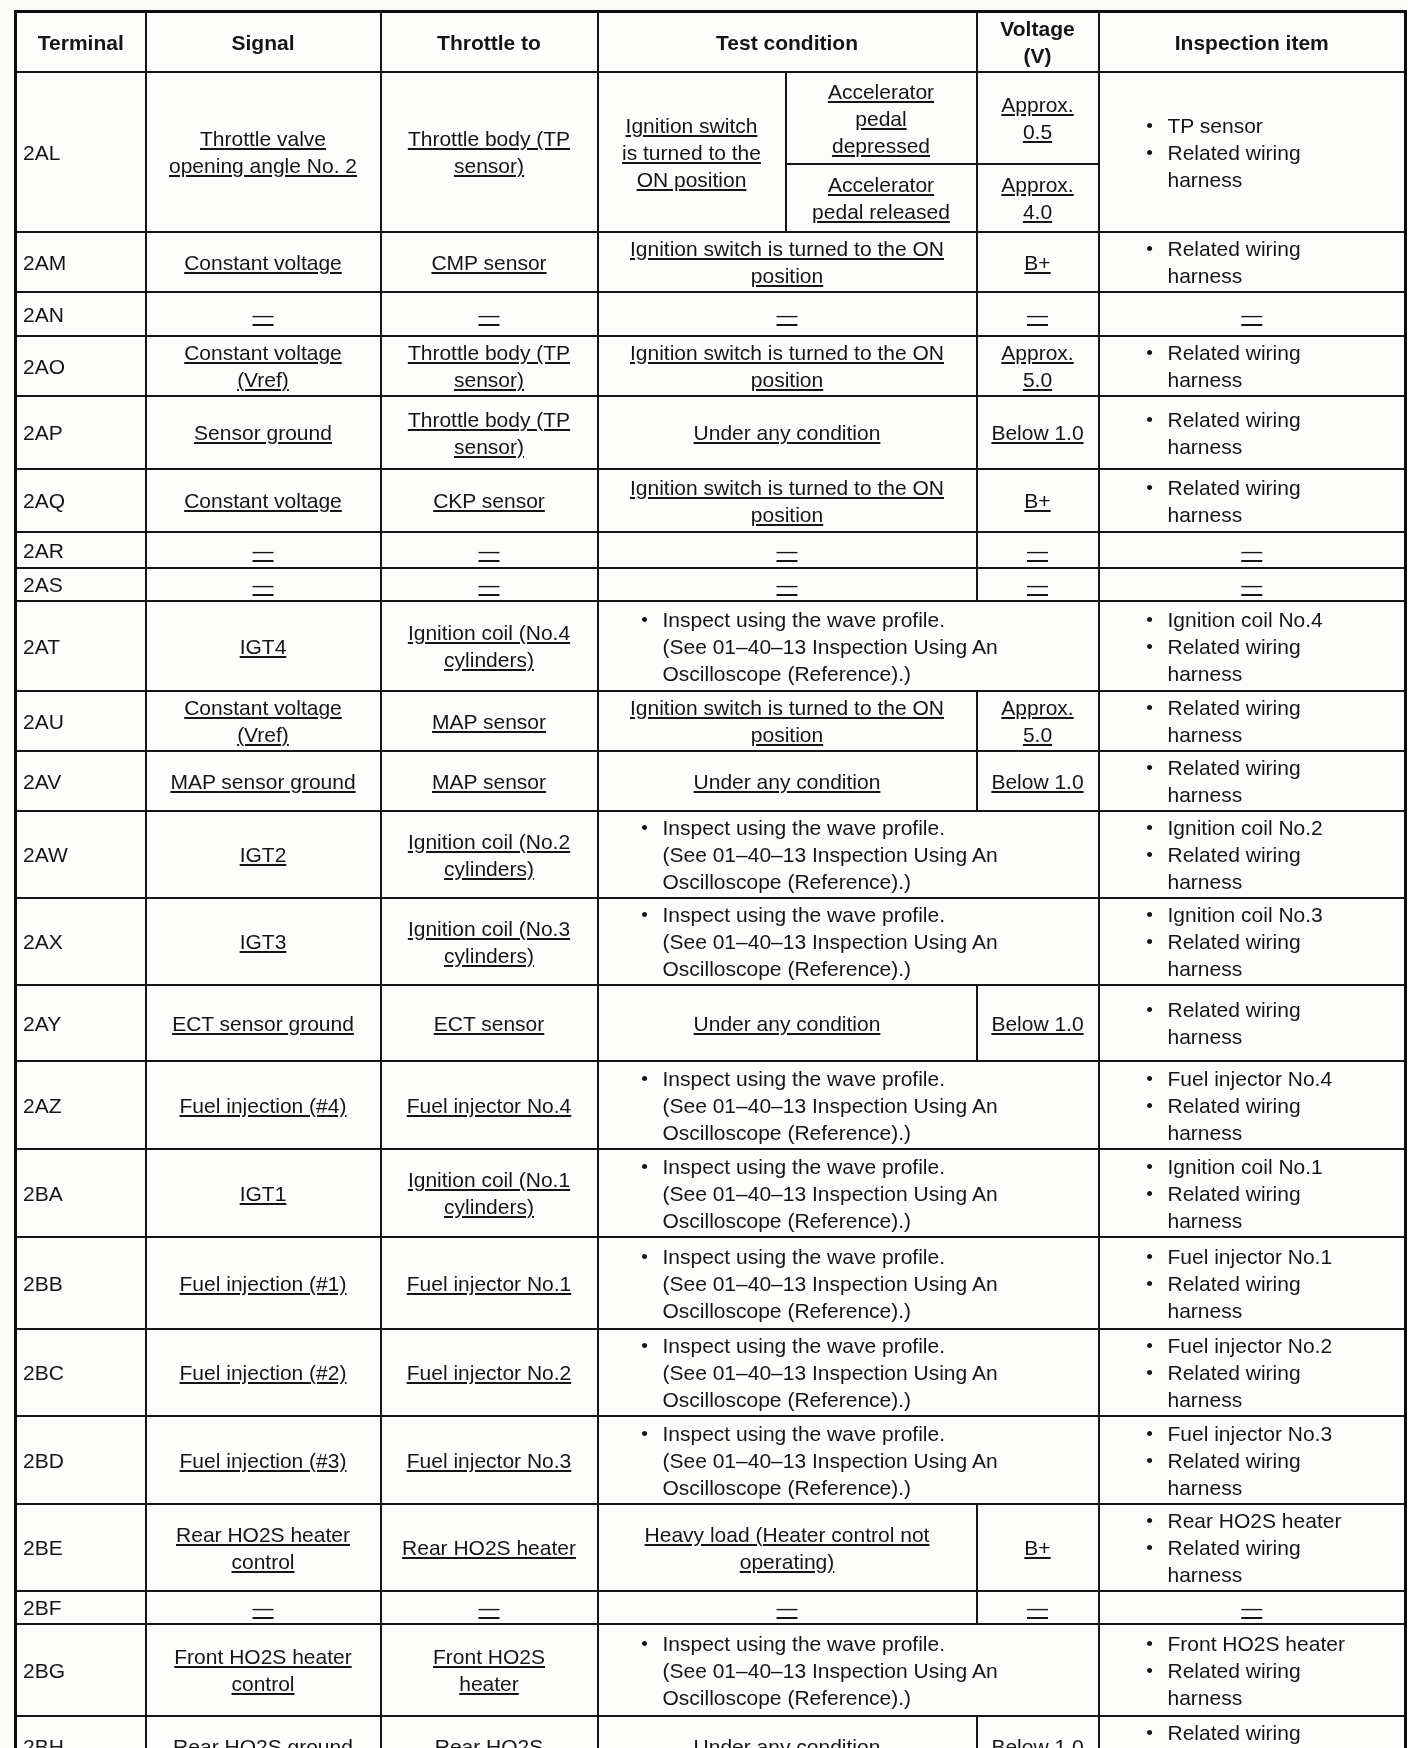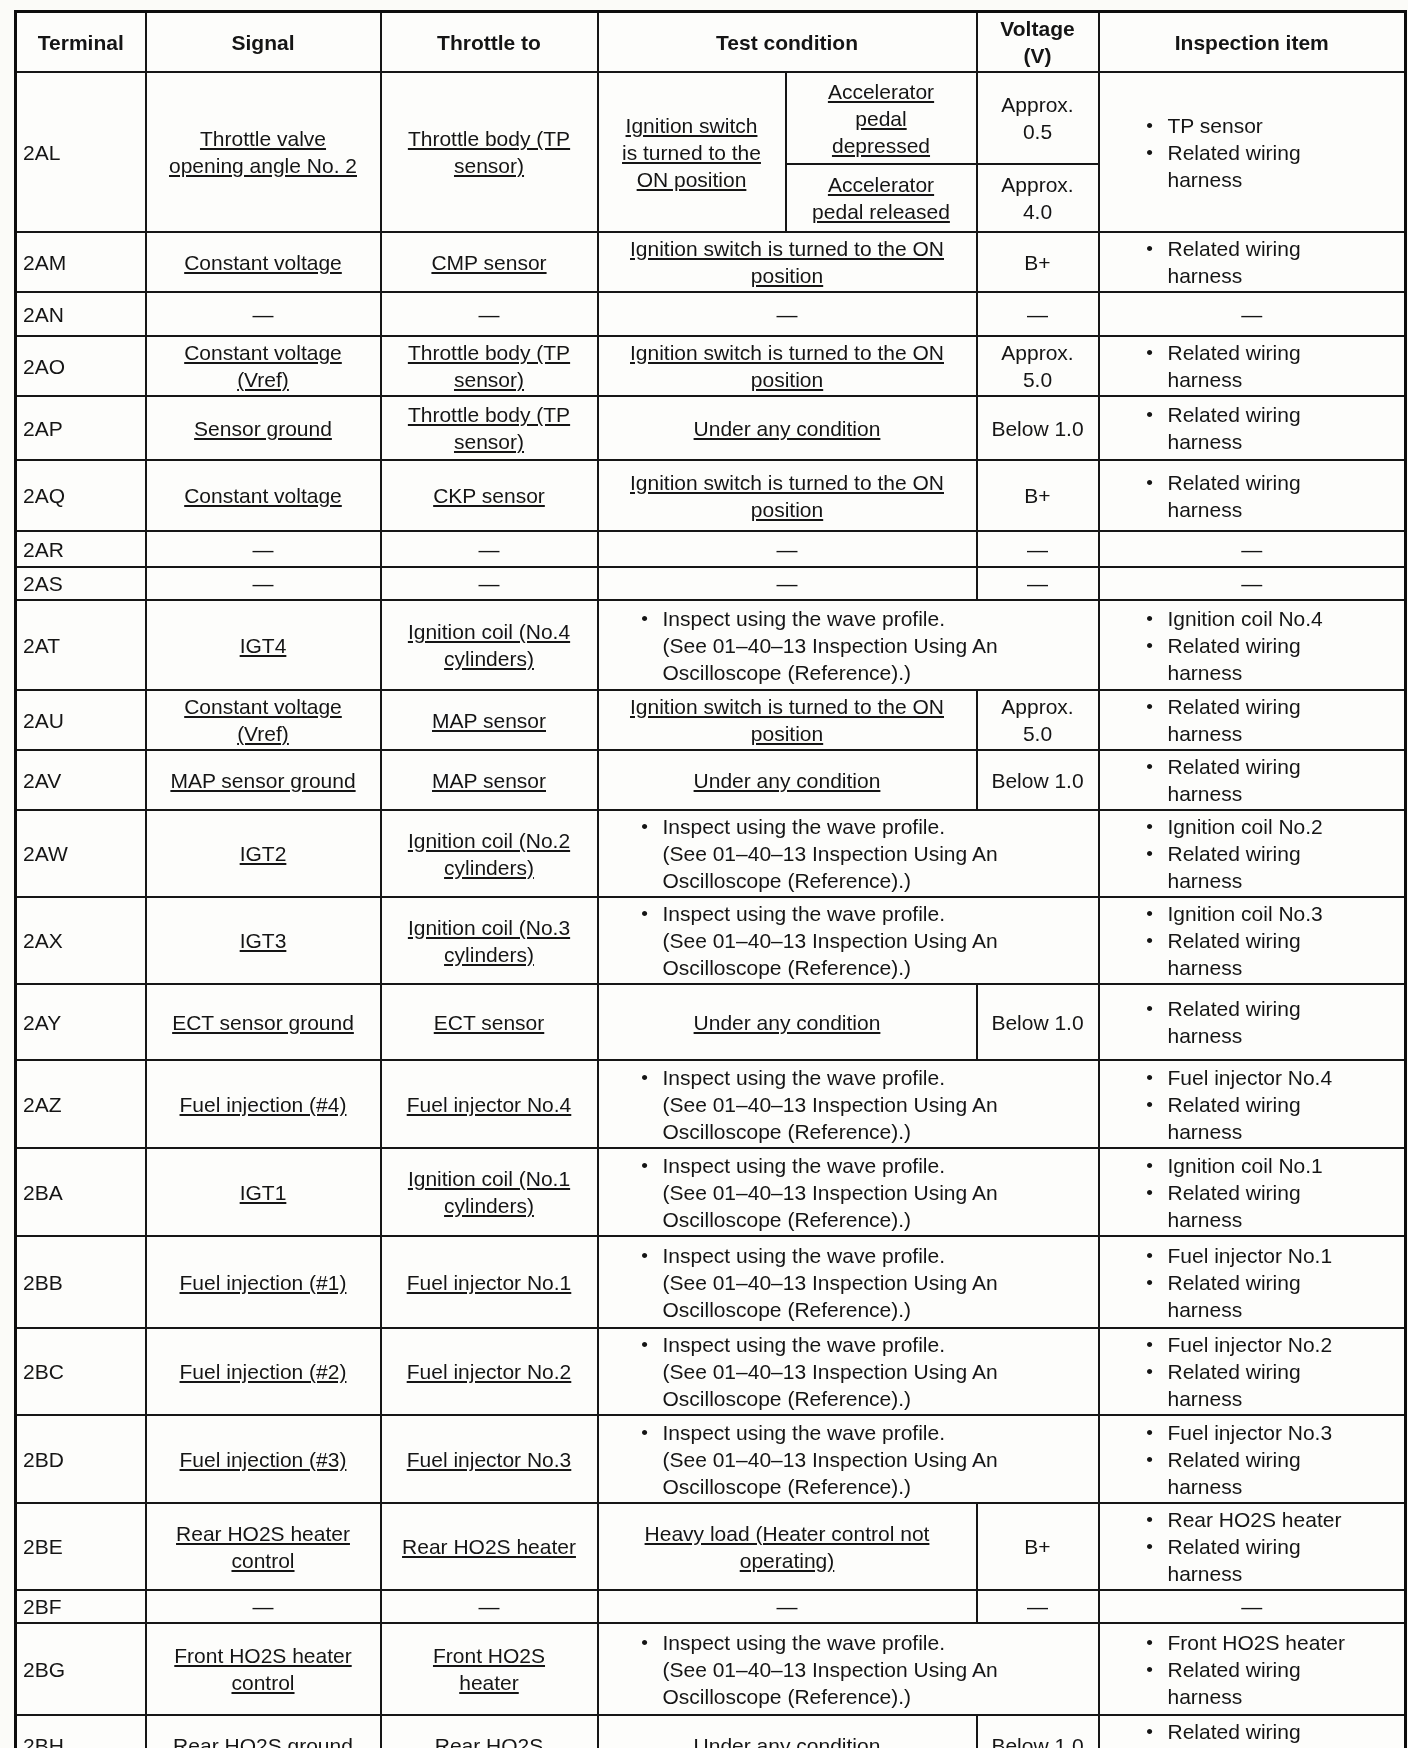--- a/index.html
+++ b/index.html
@@ -28,21 +28,21 @@
   }
   table.term-table{border:3px solid #0d0d0d;}
   thead th{
     font-weight:700;
     text-align:center;
     white-space:pre-line;
     font-size:21px;
   }
   td.c-terminal{text-align:left;white-space:pre-line;}
   td.c-text{text-align:center;padding-left:12px;white-space:pre-line;text-decoration:underline;}
-  td.c-center{text-align:center;white-space:pre-line;}
+  td.c-center{text-align:center;white-space:pre-line;text-decoration:underline;}
   td.c-bullets{padding-left:0;}
   .blist{display:block;}
   .bitem{display:grid;grid-template-columns:36px 1fr;align-items:start;}
   .bitem .bdot{text-align:center;font-size:19px;line-height:27px;}
   .bitem .btxt{white-space:pre-line;}
   td.insp .bitem{padding-left:26px;}
   td.wavecell .bitem{padding-left:22px;}
 </style>
 </head>
 <body>
@@ -142,38 +142,38 @@
           <td class="insp c-bullets">
             <div class="blist">
               <div class="bitem">
                 <span class="bdot">•</span>
                 <span class="btxt">Related wiring
 harness</span>
               </div>
             </div>
           </td>
         </tr>
-        <tr style="height: 64px;">
+        <tr style="height: 73px;">
           <td class="c-terminal">2AP</td>
           <td class="c-text">Sensor ground</td>
           <td class="c-text">Throttle body (TP
 sensor)</td>
           <td class="c-text" colspan="2">Under any condition</td>
           <td class="c-center">Below 1.0</td>
           <td class="insp c-bullets">
             <div class="blist">
               <div class="bitem">
                 <span class="bdot">•</span>
                 <span class="btxt">Related wiring
 harness</span>
               </div>
             </div>
           </td>
         </tr>
-        <tr style="height: 71px;">
+        <tr style="height: 63px;">
           <td class="c-terminal">2AQ</td>
           <td class="c-text">Constant voltage</td>
           <td class="c-text">CKP sensor</td>
           <td class="c-text" colspan="2">Ignition switch is turned to the ON
 position</td>
           <td class="c-center">B+</td>
           <td class="insp c-bullets">
             <div class="blist">
               <div class="bitem">
                 <span class="bdot">•</span>

